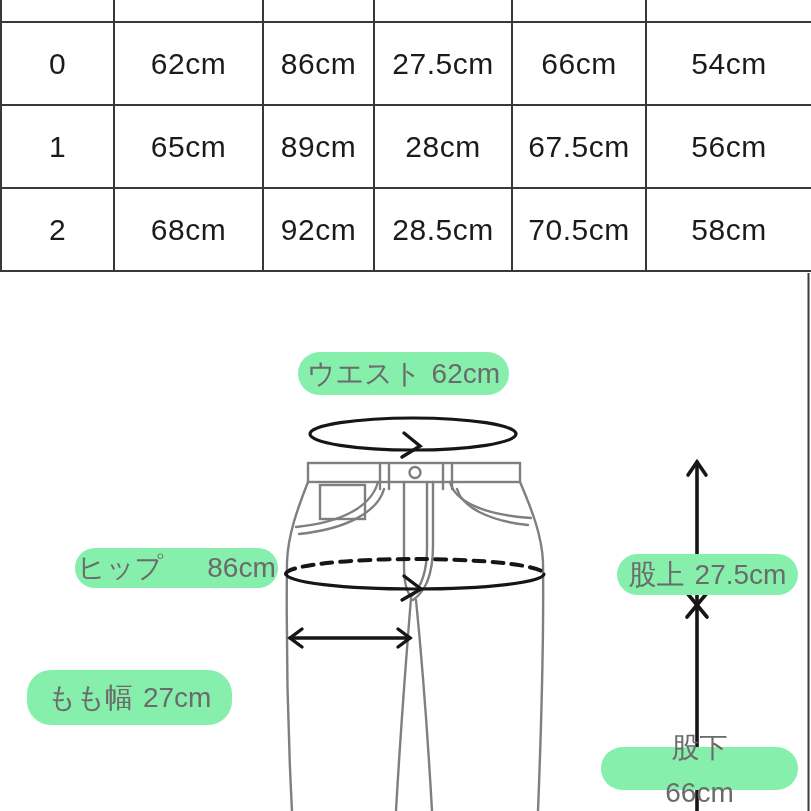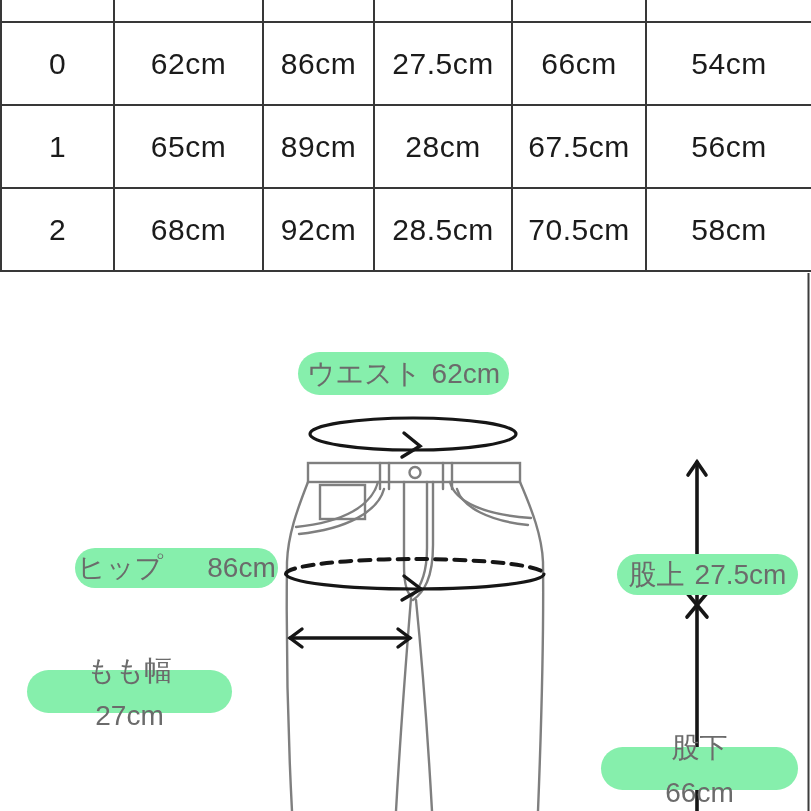--- a/index.html
+++ b/index.html
@@ -27,21 +27,21 @@
   
   svg.diagram { position:absolute; left:0; top:0; width:811px; height:811px; }
 
   .pill {
     position:absolute; display:flex; align-items:center; justify-content:center;
     gap:10px; background:#86efac; border-radius:24px;
     color:#6b6b6b; font-size:28px; white-space:nowrap;
   }
   .pill-waist  { left:298px; top:352px; width:211px; height:43px; }
   .pill-hip    { left:75px;  top:548px; width:203px; height:40px;gap:44px; }
-  .pill-thigh  { left:27px;  top:670px; width:205px; height:43px;flex-direction:column; }
+  .pill-thigh  { left:27px;  top:670px; width:205px; height:55px; }
   .pill-rise   { left:617px; top:514px; width:181px; height:41px;margin-top:40px; }
   .pill-inseam { left:601px; top:747px; width:197px; height:43px;flex-direction:column; }
 </style>
 </head>
 <body>
 
 <div class="stage">
 
   <table class="size-table">
     <colgroup>

